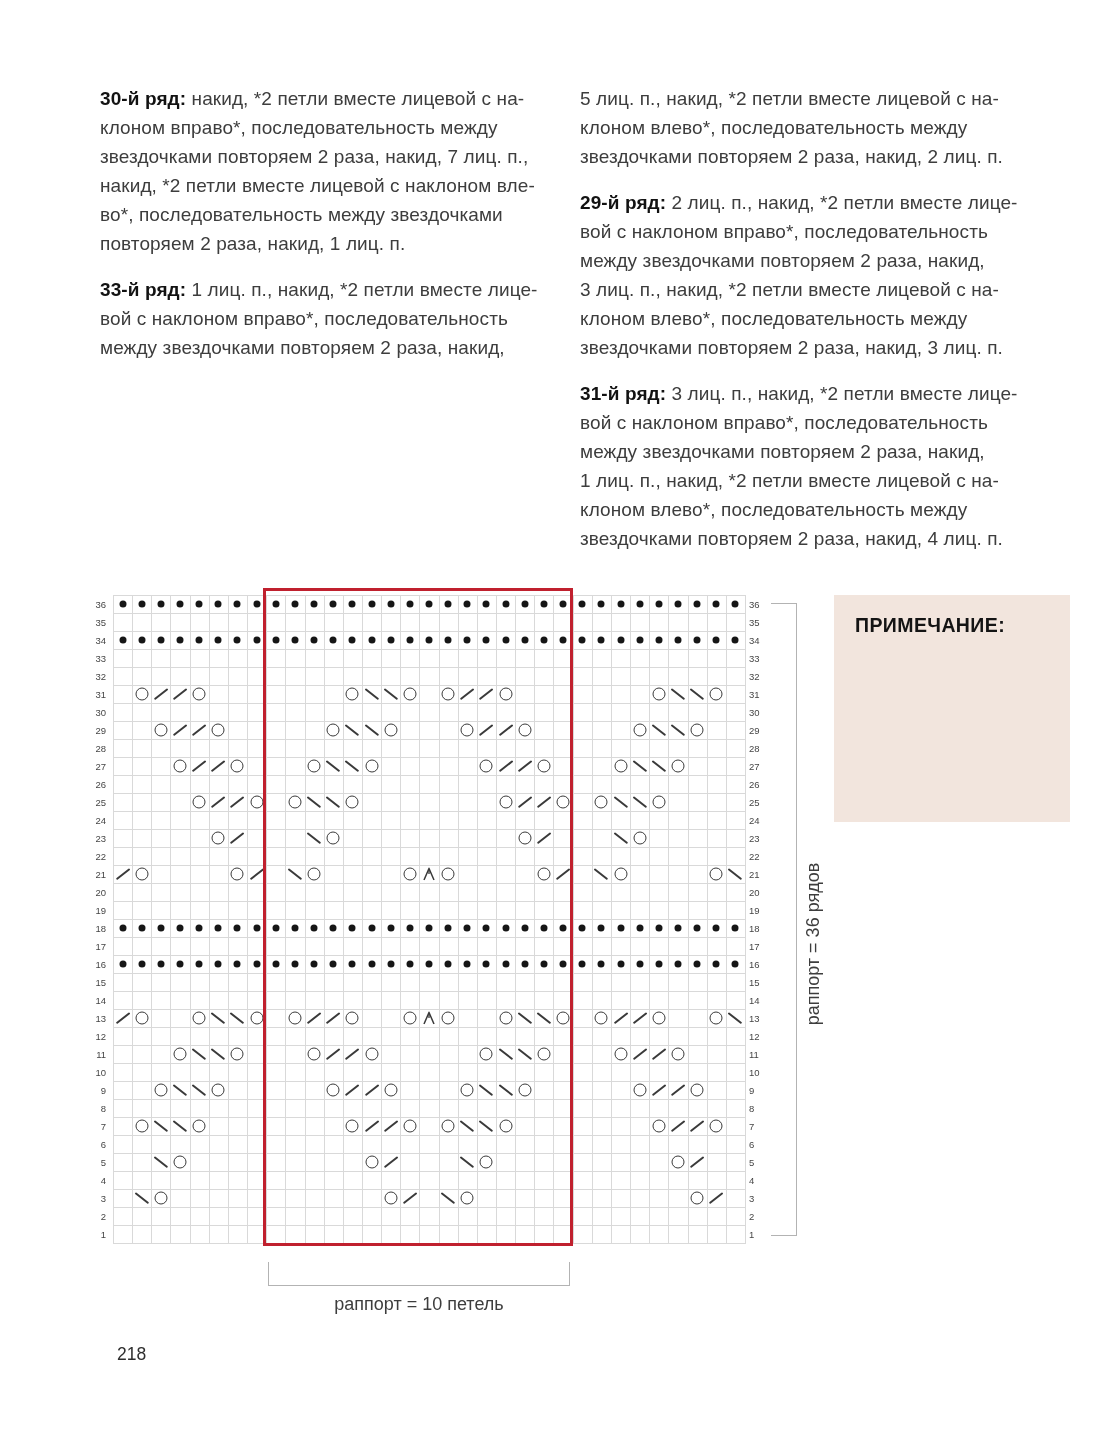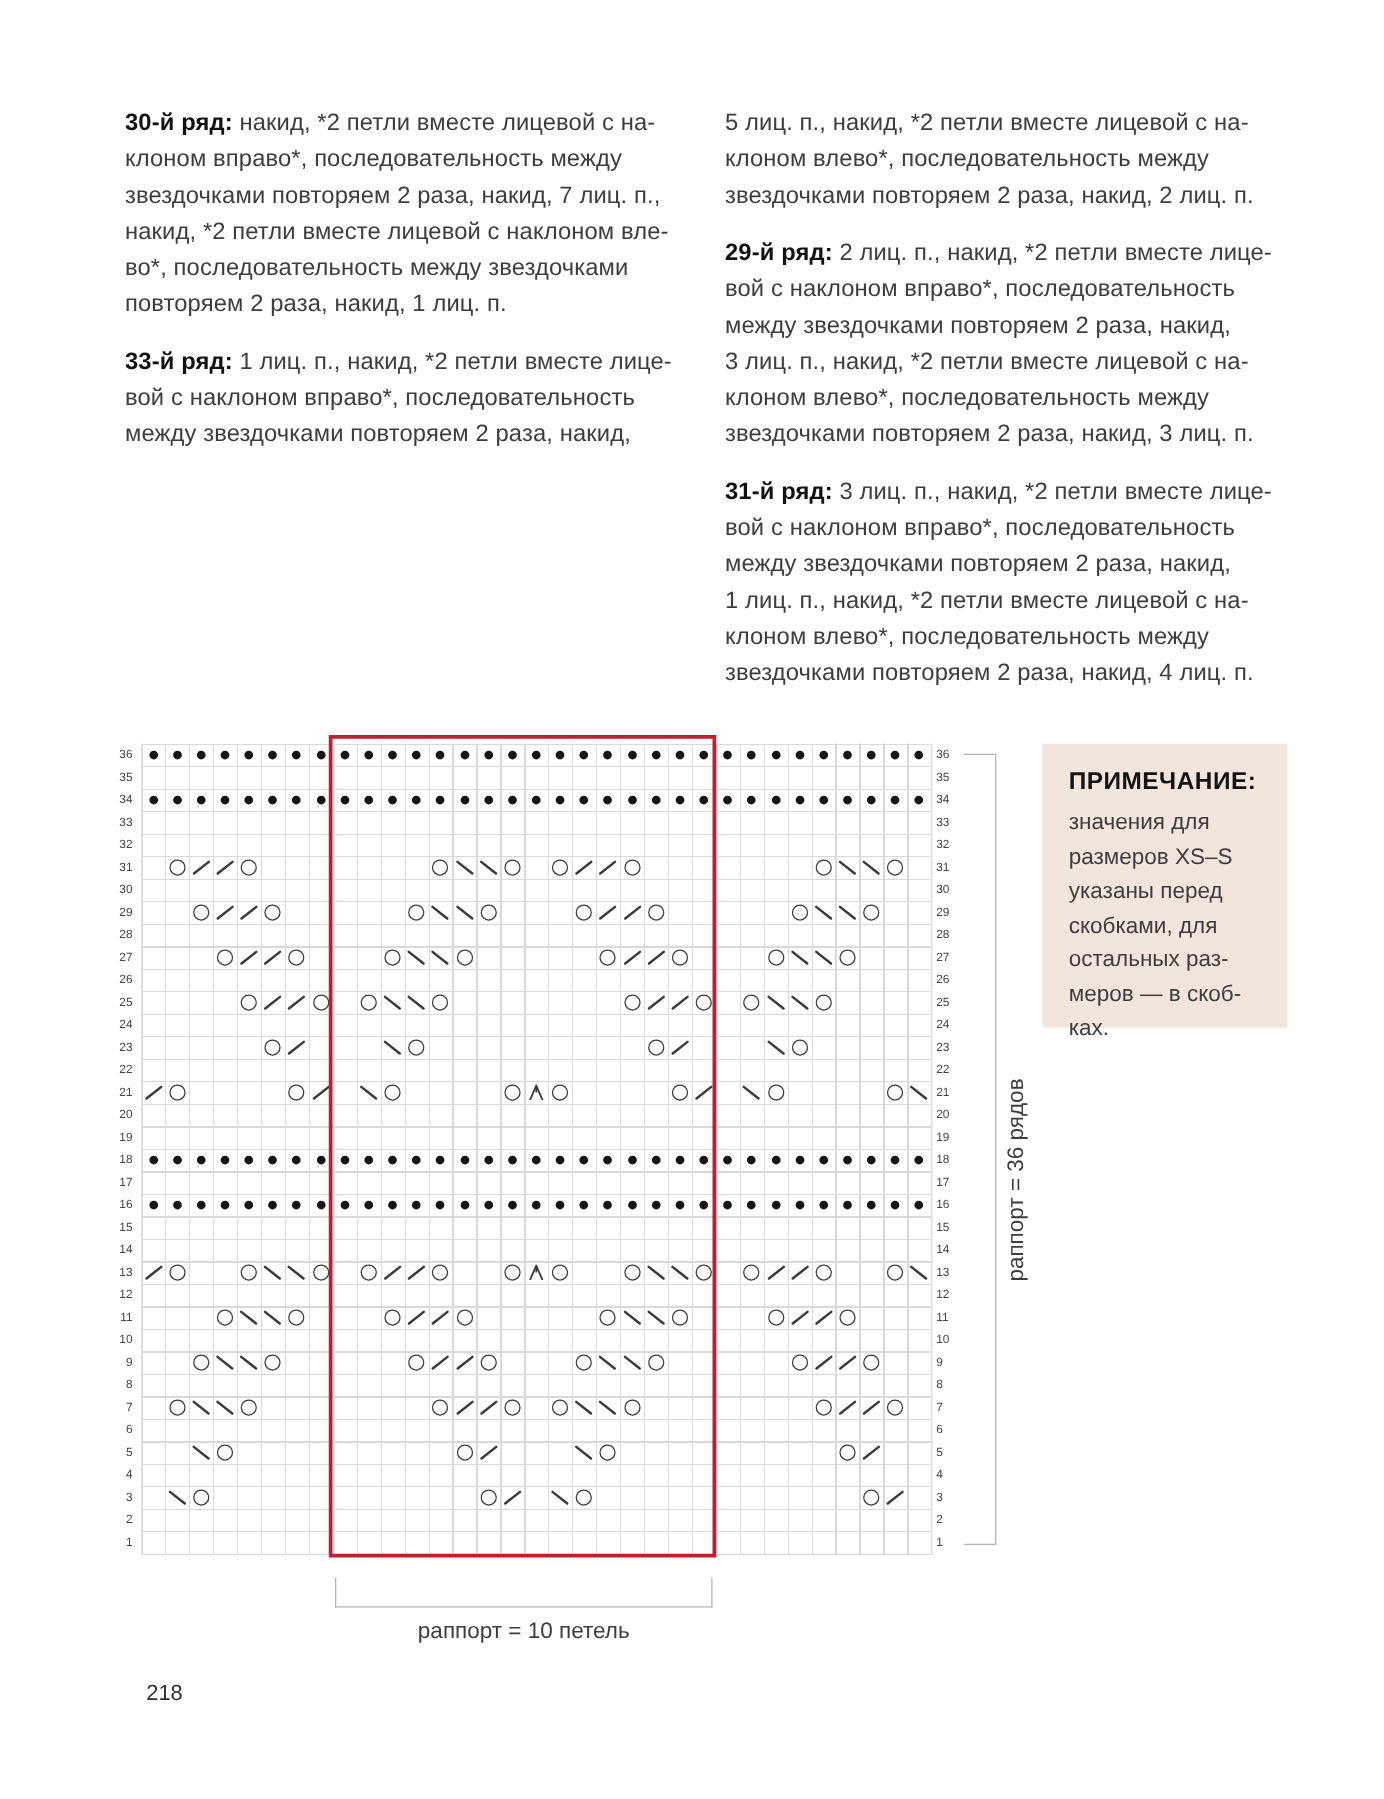--- a/index.html
+++ b/index.html
@@ -56,21 +56,21 @@
     border-left:1.5px solid #b3b3b3; border-right:1.5px solid #b3b3b3; border-bottom:1.5px solid #b3b3b3;
     box-sizing:border-box;
   }
   .h-label {
     position:absolute; left:419px; top:1294px; transform:translateX(-50%);
     font-size:18px; color:#3d3d3d; white-space:nowrap;
   }
 
   
   .note {
-    position:absolute; left:834px; top:595px; width:196px; height:227px;
+    position:absolute; left:834px; top:595px; width:236px; height:227px;
     background:#f2e5dd; box-sizing:border-box; padding:19px 12px 0 21px;
   }
   .note .title { font-size:19.5px; font-weight:700; letter-spacing:.4px; color:#141414; margin:0 0 7px 0; }
   .note .body  { font-size:18px; line-height:27.5px; color:#3d3d3d; white-space:pre-line; }
 
   .page-number { position:absolute; left:117px; top:1344px; font-size:17.5px; color:#2e2e2e; }
 </style>
 </head>
 <body>
 
@@ -499,23 +499,16 @@
   <div class="repeat-box"></div>
 
   <div class="bracket-right"></div>
   <div class="v-label">раппорт = 36 рядов</div>
 
   <div class="bracket-bottom"></div>
   <div class="h-label">раппорт = 10 петель</div>
 
   <aside class="note">
     <div class="title">ПРИМЕЧАНИЕ:</div>
-    <div class="body">значения для
-размеров XS–S
-указаны перед
-скобками, для
-остальных раз-
-меров — в скоб-
-ках.</div>
   </aside>
 
   <div class="page-number">218</div>
 </div>
 
 </body></html>

